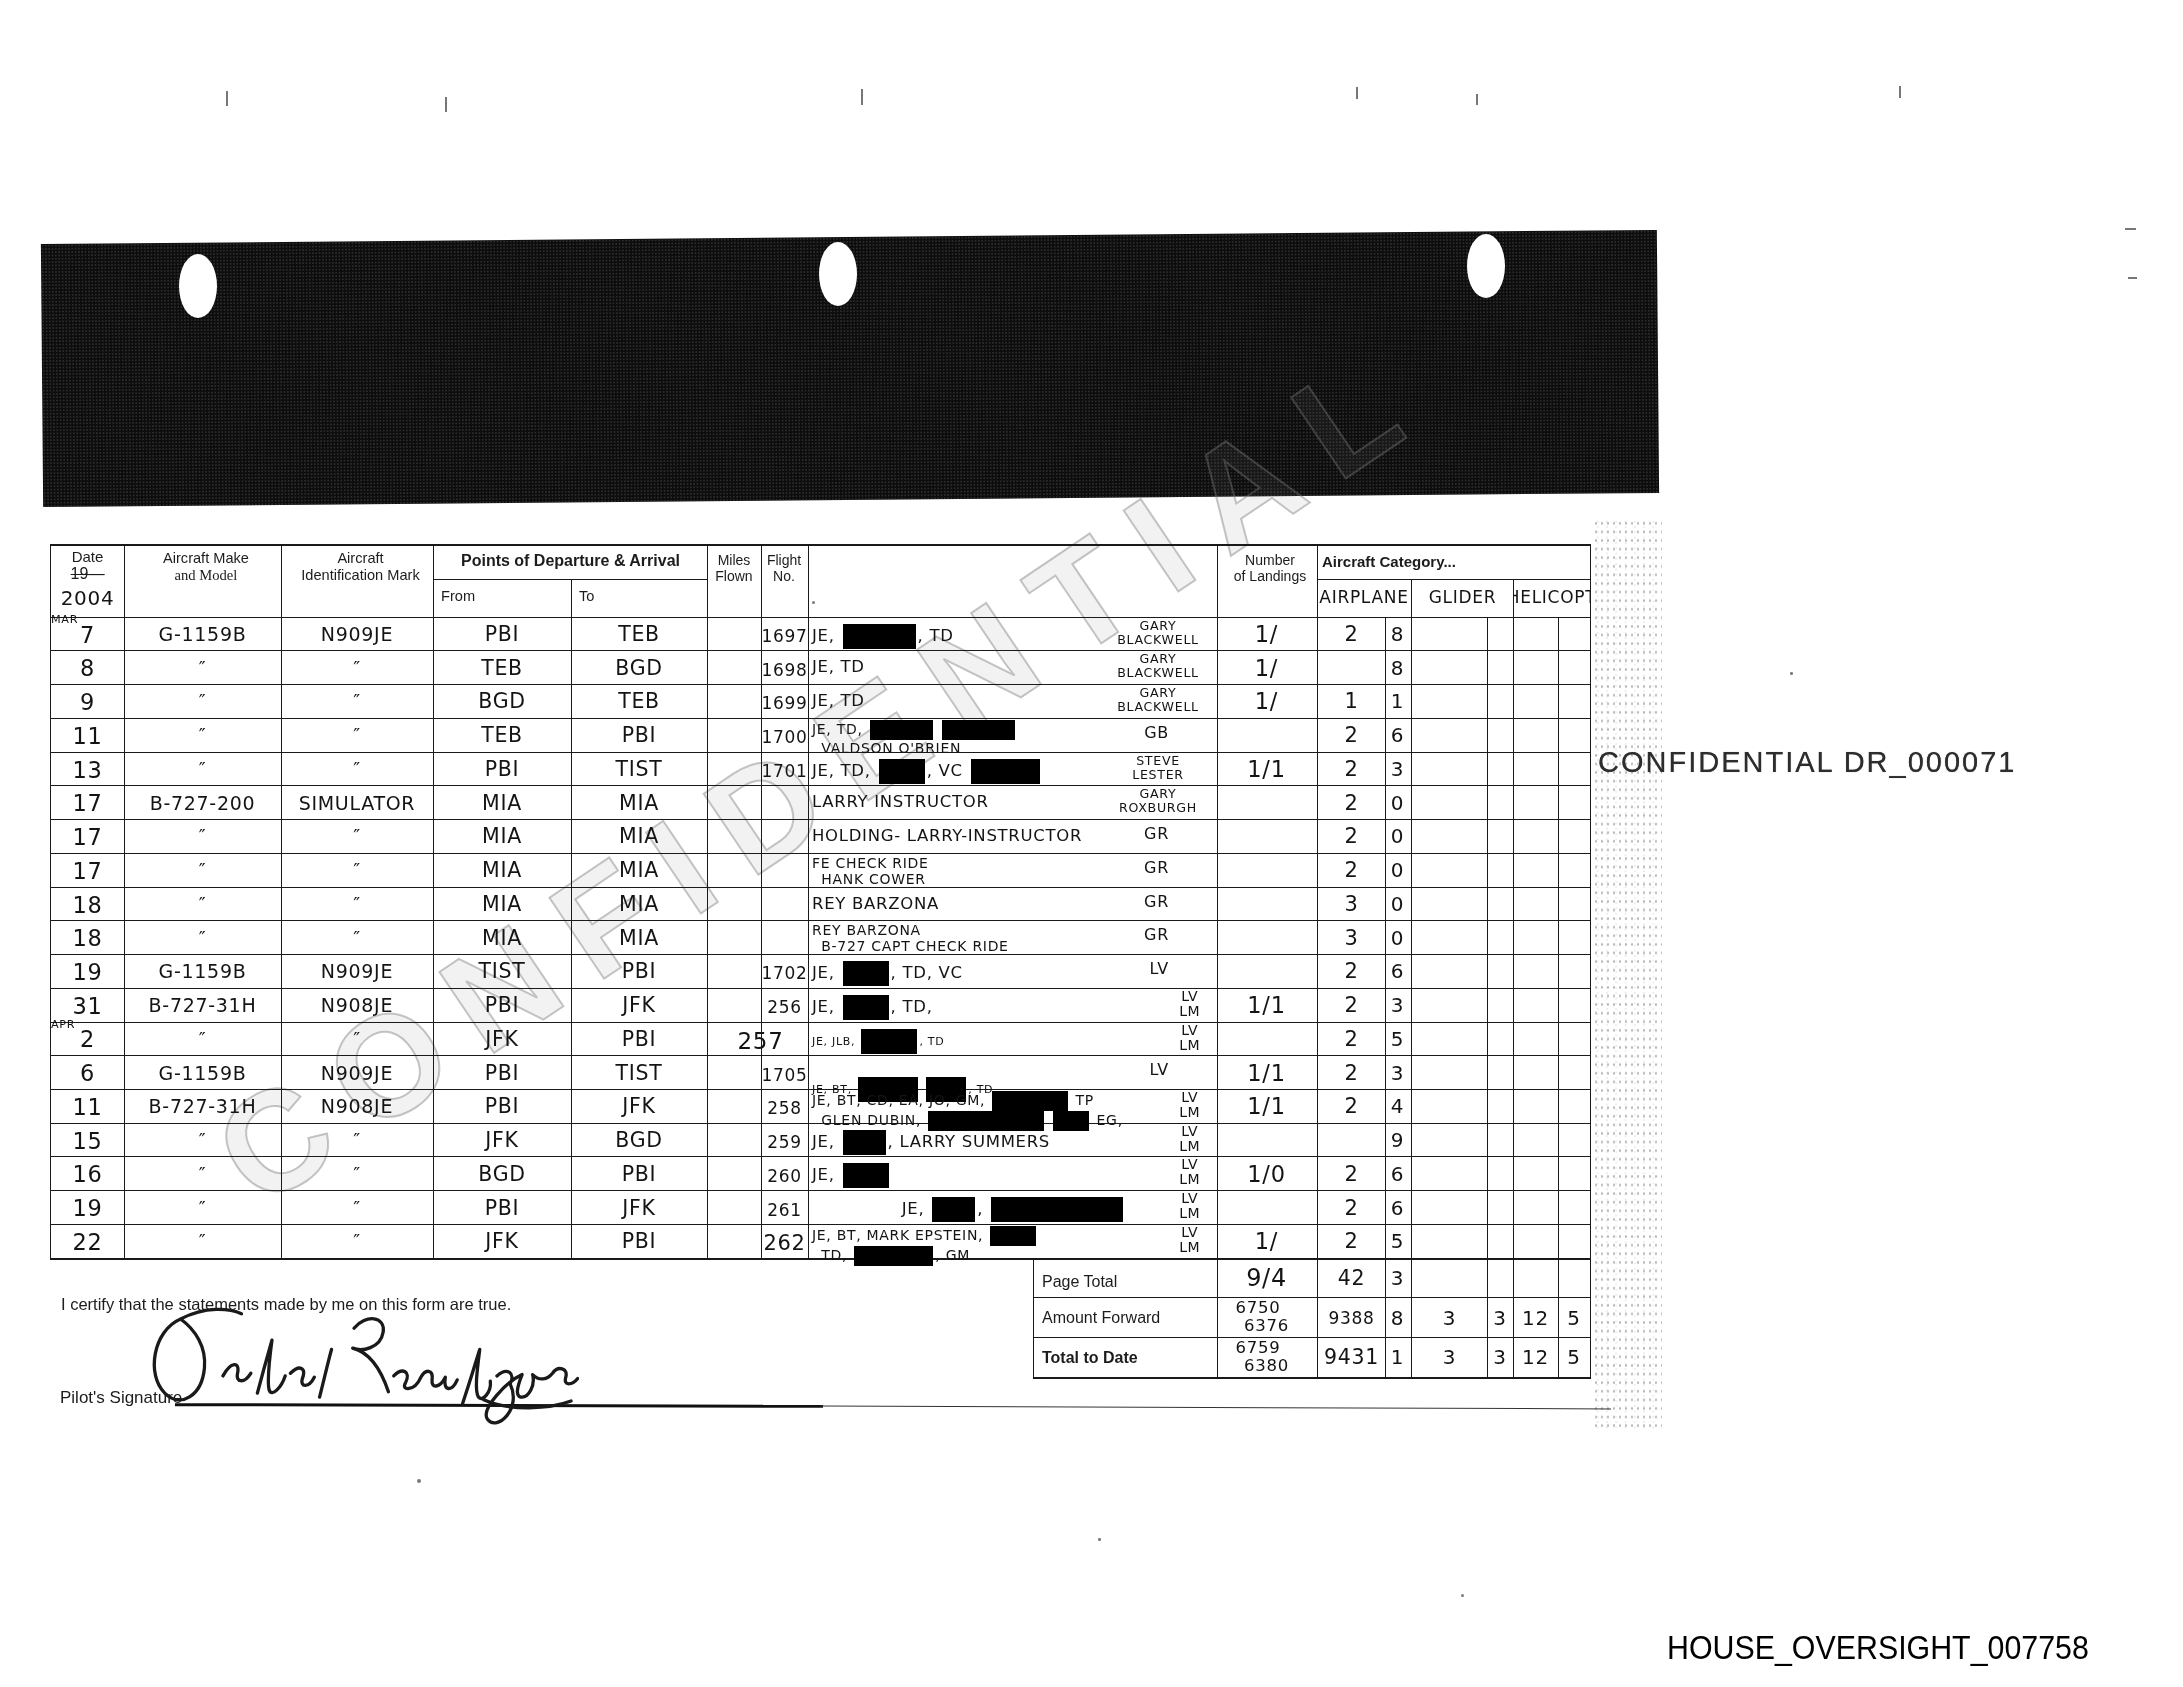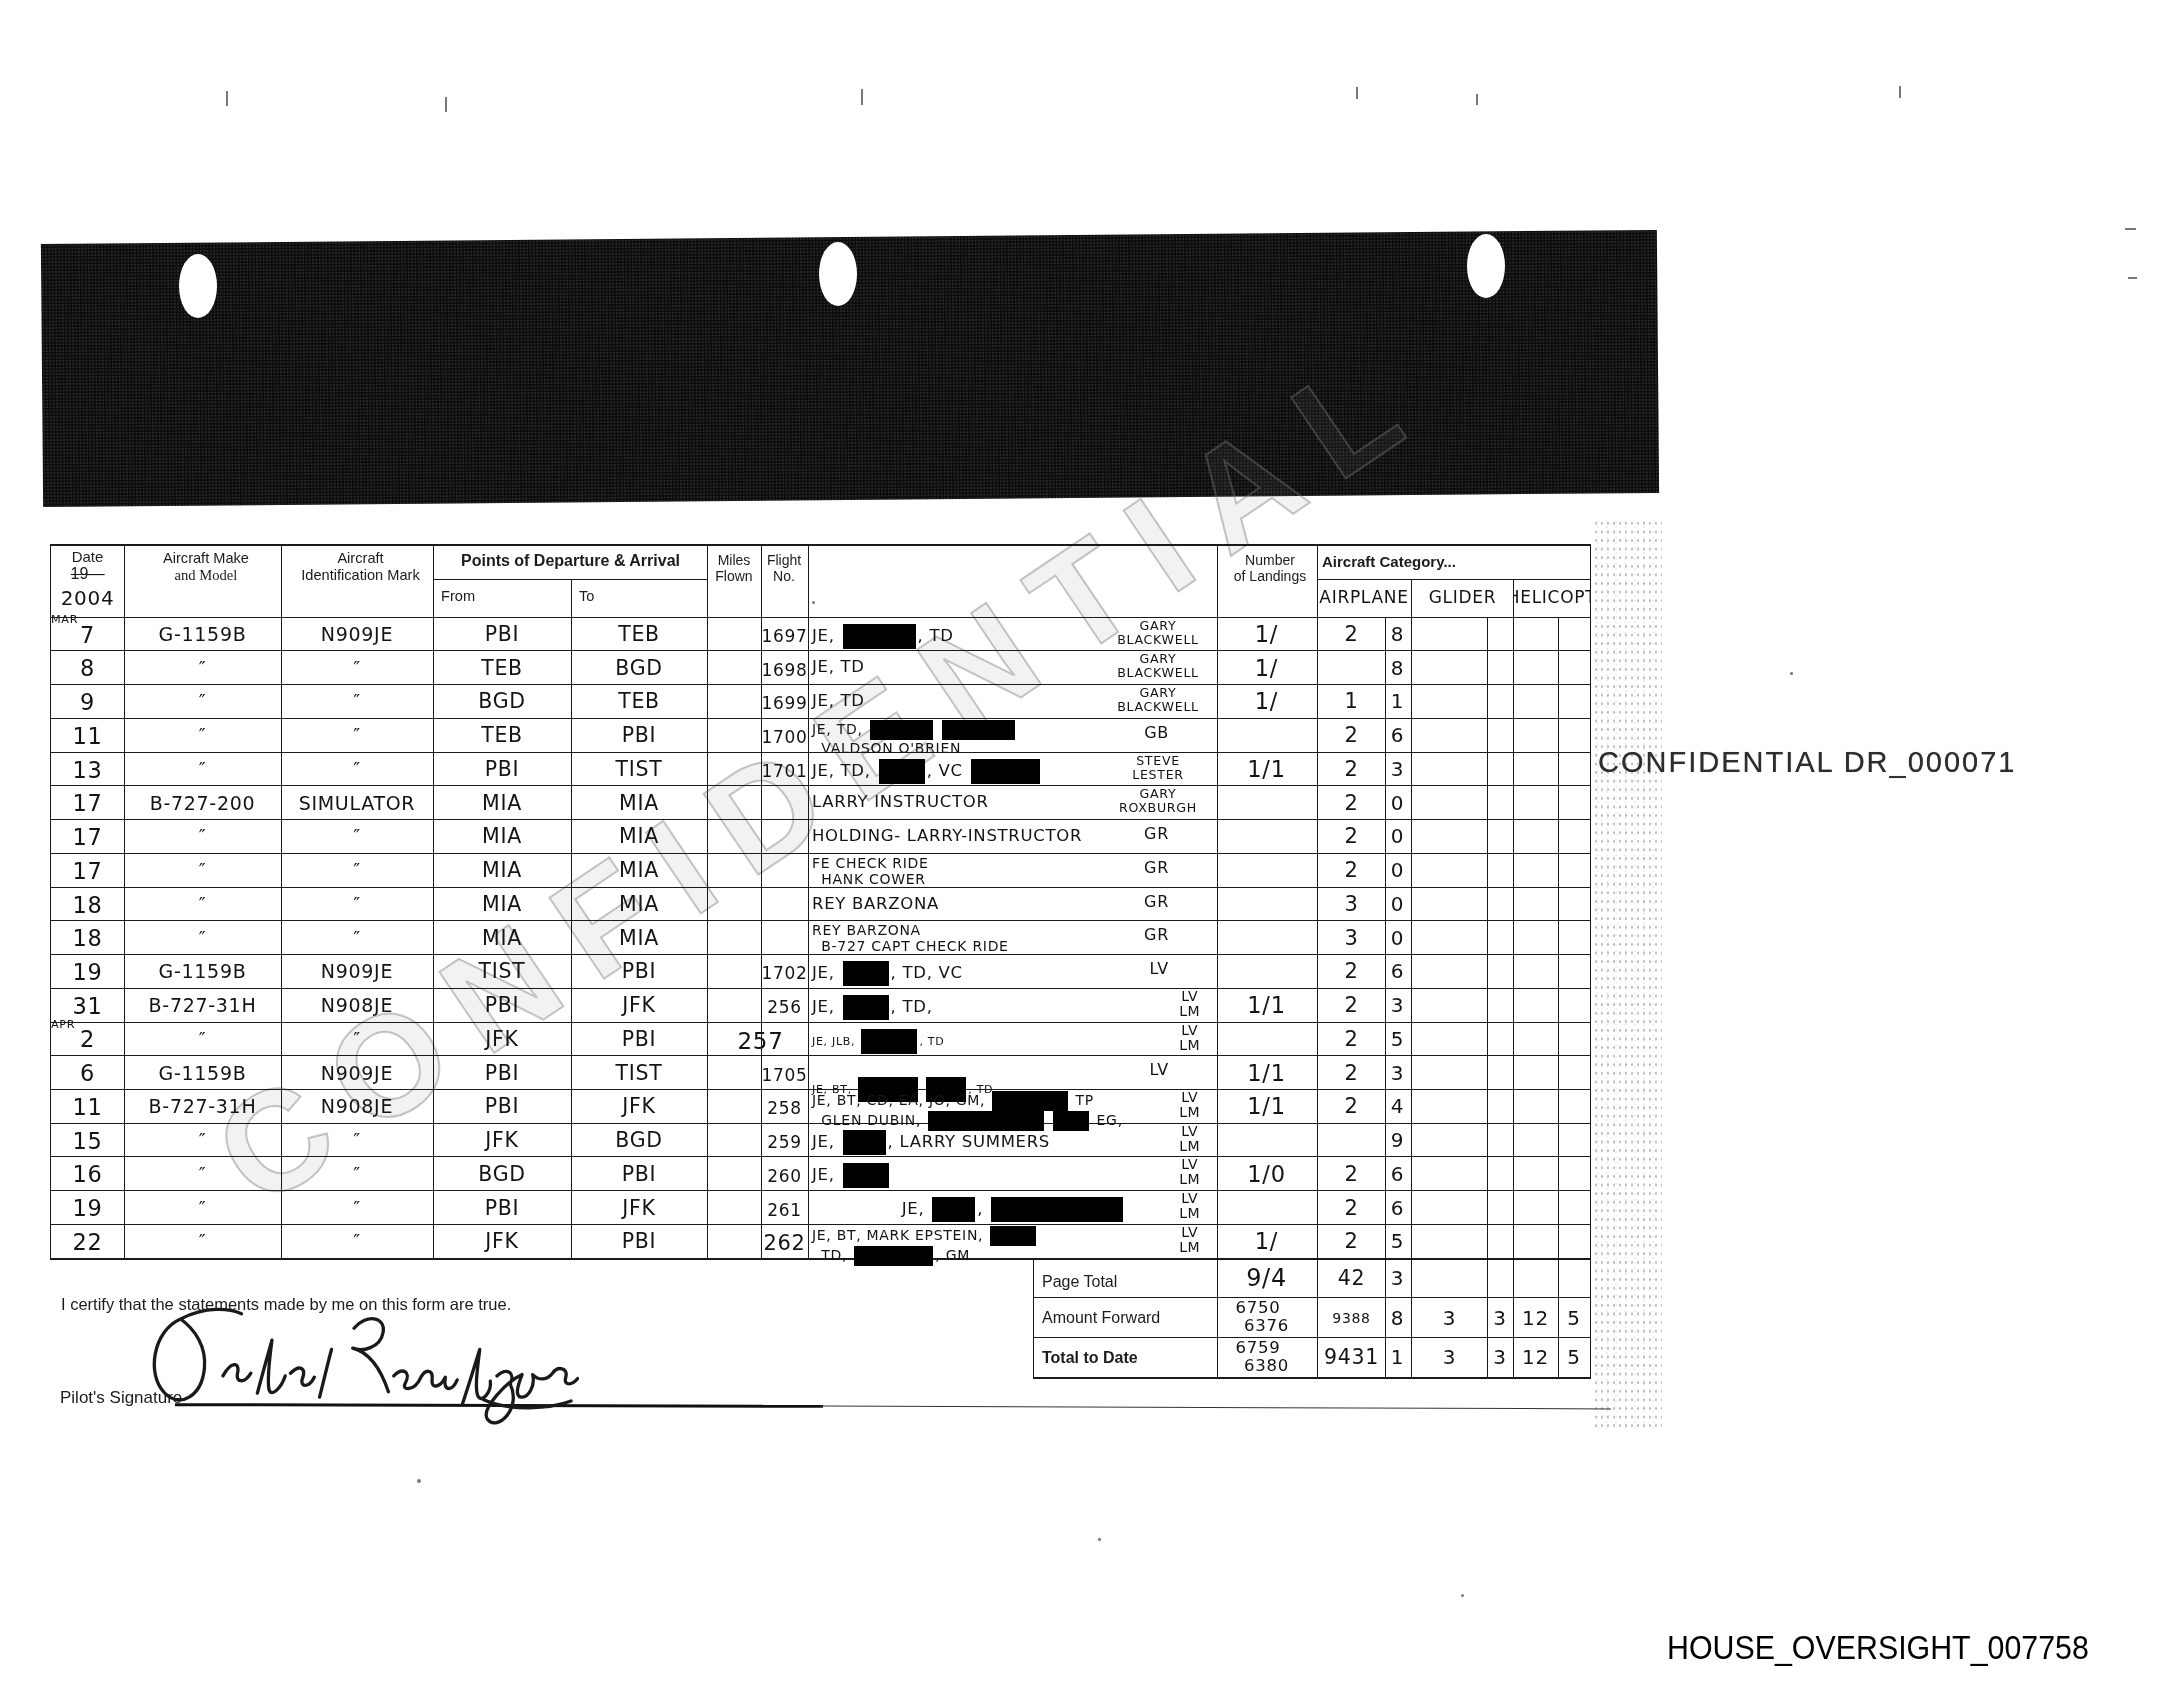--- a/index.html
+++ b/index.html
@@ -422,21 +422,21 @@
       <div class="abs cell hw" style="left: 1385px; top: 1225px; width: 25px; height: 31px; font-size: 20px;">5</div>
       <div class="abs cell pr" style="left: 1042px; top: 1260px; width: 175px; height: 44px; font-size: 16px; justify-content: flex-start;">Page Total</div>
       <div class="abs cell hw" style="left: 1217px; top: 1259px; width: 99px; height: 37px; font-size: 24px;">9/4</div>
       <div class="abs cell hw" style="left: 1317px; top: 1259px; width: 69px; height: 37px; font-size: 20.5px;">42</div>
       <div class="abs cell hw" style="left: 1385px; top: 1259px; width: 25px; height: 37px; font-size: 20px;">3</div>
       <div class="abs cell pr" style="left: 1042px; top: 1300px; width: 175px; height: 36px; font-size: 16px; justify-content: flex-start;">Amount Forward</div>
       <div class="abs hw cell" style="left: 1217px; top: 1297px; width: 99px; height: 40px; flex-direction: column; font-size: 16.5px; line-height: 18px;">
         <div style="margin-right: 17px;">6750</div>
         <div>6376</div>
       </div>
-      <div class="abs cell hw" style="left: 1317px; top: 1299px; width: 69px; height: 37px; font-size: 14px;">9388</div>
+      <div class="abs cell hw" style="left: 1317px; top: 1299px; width: 69px; height: 37px; font-size: 17px;">9388</div>
       <div class="abs cell hw" style="left: 1385px; top: 1299px; width: 25px; height: 37px; font-size: 20px;">8</div>
       <div class="abs cell hw" style="left: 1411px; top: 1299px; width: 77px; height: 37px; font-size: 20px;">3</div>
       <div class="abs cell hw" style="left: 1487px; top: 1299px; width: 26px; height: 37px; font-size: 20px;">3</div>
       <div class="abs cell hw" style="left: 1513px; top: 1299px; width: 45px; height: 37px; font-size: 20px;">12</div>
       <div class="abs cell hw" style="left: 1558px; top: 1299px; width: 32px; height: 37px; font-size: 20px;">5</div>
       <div class="abs cell pr" style="left: 1042px; top: 1340px; width: 175px; height: 36px; font-size: 16px; justify-content: flex-start; font-weight: bold;">Total to Date</div>
       <div class="abs hw cell" style="left: 1217px; top: 1337px; width: 99px; height: 40px; flex-direction: column; font-size: 16.5px; line-height: 18px;">
         <div style="margin-right: 17px;">6759</div>
         <div>6380</div>
       </div>

